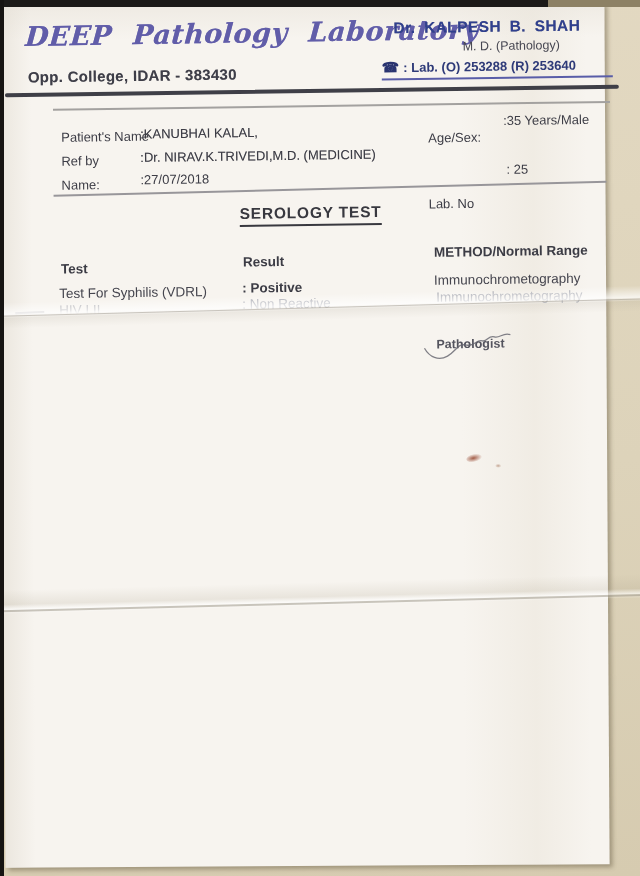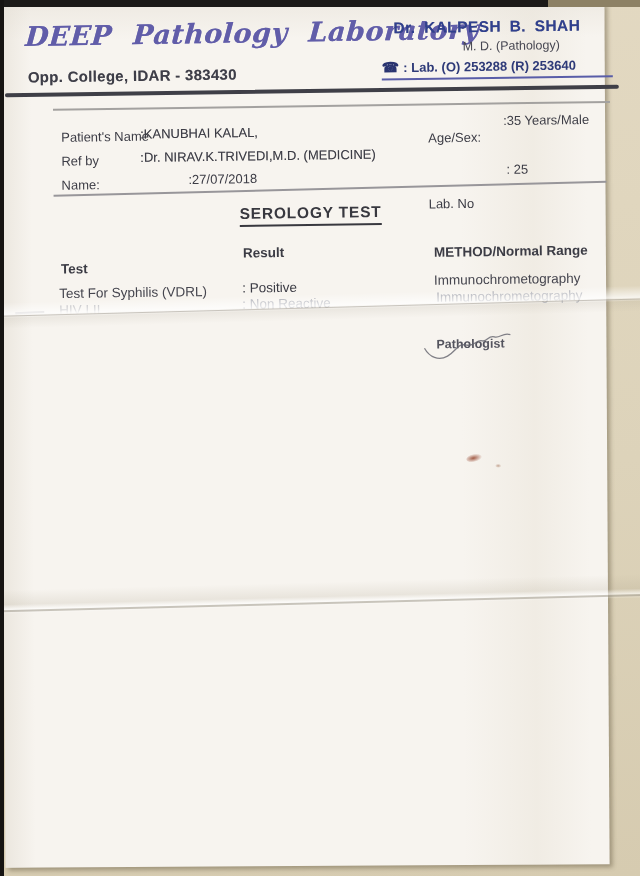--- a/index.html
+++ b/index.html
@@ -38,21 +38,21 @@
   .rule-thick{left:4px;top:85px;width:614px;height:4px;background:#3f3f47;border-radius:2px;}
   .rule-thin1{left:52px;top:101px;width:557px;height:1.5px;background:#a3a19f;}
   .rule-thin2{left:52px;top:184px;width:553px;height:1.5px;background:#98969a;transform:rotate(-1.1deg);}
   .ptext{font-size:13px;color:#3d3d46;}
   .report-title{
     left:238px;top:200px;font-size:15.5px;font-weight:bold;color:#38383f;
     letter-spacing:.8px;border-bottom:2px solid #38383f;padding-bottom:2px;
   }
   .colhead{font-size:13.5px;font-weight:bold;color:#3c3c45;}
   .cell{font-size:13.5px;color:#46464f;}
-  .bold{font-weight:normal;color:#3c3c45;}
+  .bold{font-weight:bold;color:#3c3c45;}
   .faded{color:#8f929e;opacity:.78;}
   .clipped{
     color:#8a8c96;opacity:.6;
     -webkit-mask-image:linear-gradient(to bottom,#000 52%,transparent 78%);
     mask-image:linear-gradient(to bottom,#000 52%,transparent 78%);
   }
   .dash-mark{left:13px;top:306px;width:29px;height:2px;background:#b3b1b4;opacity:.7;transform:rotate(-2deg);}
   .sig-label{left:434px;top:334px;font-size:12.5px;color:#54545e;font-weight:bold;}
   .sig-svg{position:absolute;left:419px;top:325px;z-index:3;}
   .crease{position:absolute;left:-10px;width:680px;pointer-events:none;}
@@ -88,29 +88,29 @@
     <div class="abs rule-thick tilt"></div>
     <div class="abs rule-thin1 tilt"></div>
 
     <div class="abs ptext tilt" style="left:60px;top:124px;">Patient's Name</div>
     <div class="abs ptext tilt soft" style="left:139px;top:121px;">:KANUBHAI KALAL,</div>
     <div class="abs ptext tilt" style="left:427px;top:127px;">Age/Sex:</div>
     <div class="abs ptext tilt" style="left:502px;top:110px;">:35 Years/Male</div>
     <div class="abs ptext tilt" style="left:60px;top:148px;">Ref by</div>
     <div class="abs ptext tilt soft" style="left:139px;top:144px;">:Dr. NIRAV.K.TRIVEDI,M.D. (MEDICINE)</div>
     <div class="abs ptext tilt" style="left:60px;top:172px;">Name:</div>
-    <div class="abs ptext tilt" style="left:139px;top:167px;margin-left:48px;">:27/07/2018</div>
+    <div class="abs ptext tilt" style="left:139px;top:167px;">:27/07/2018</div>
     <div class="abs ptext tilt" style="left:427px;top:161px;margin-top:32px;">Lab. No</div>
     <div class="abs ptext tilt" style="left:505px;top:159px;">: 25</div>
     <div class="abs rule-thin2"></div>
 
     <div class="abs report-title tilt">SEROLOGY TEST</div>
 
     <div class="abs colhead tilt" style="left:59px;top:256px;">Test</div>
-    <div class="abs colhead tilt" style="left:241px;top:241px;">Result</div>
+    <div class="abs colhead tilt" style="left:241px;top:250px;">Result</div>
     <div class="abs colhead tilt" style="left:432px;top:241px;">METHOD/Normal Range</div>
 
     <div class="abs cell tilt" style="left:57px;top:280px;">Test For Syphilis (VDRL)</div>
     <div class="abs cell bold tilt" style="left:240px;top:276px;">: Positive</div>
     <div class="abs cell tilt" style="left:432px;top:269px;">Immunochrometography</div>
 
     <div class="abs cell clipped tilt" style="left:57px;top:297px;">HIV I,II</div>
     <div class="abs cell faded tilt" style="left:240px;top:292px;">: Non Reactive</div>
     <div class="abs cell faded tilt" style="left:434px;top:286px;">Immunochrometography</div>
     <div class="abs dash-mark"></div>

